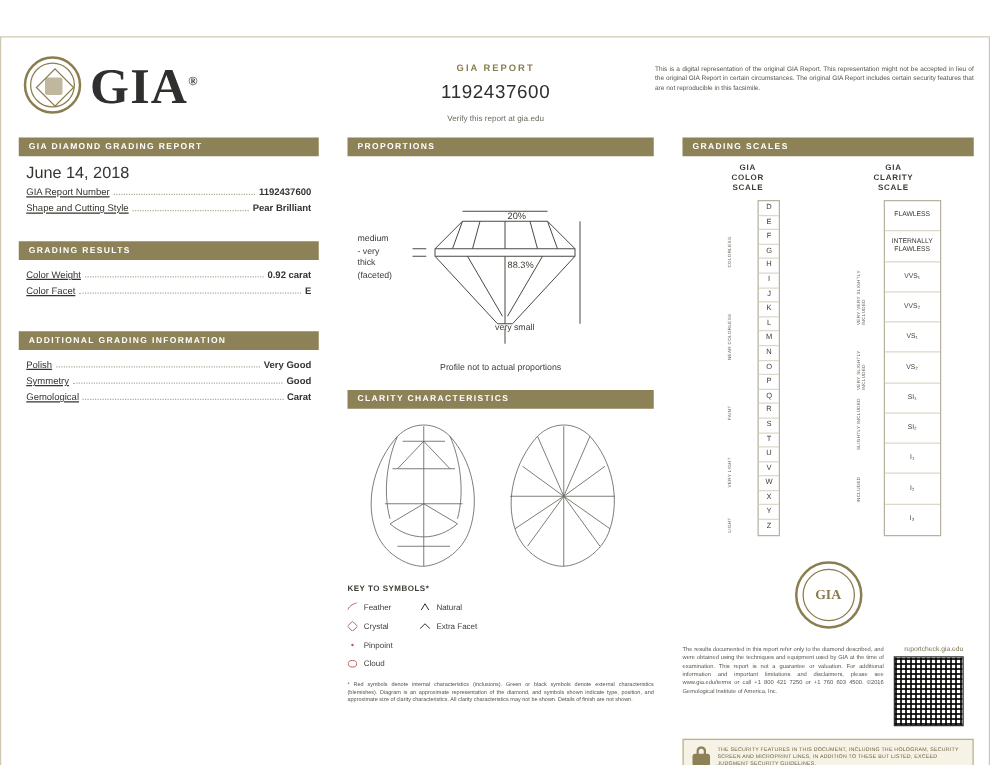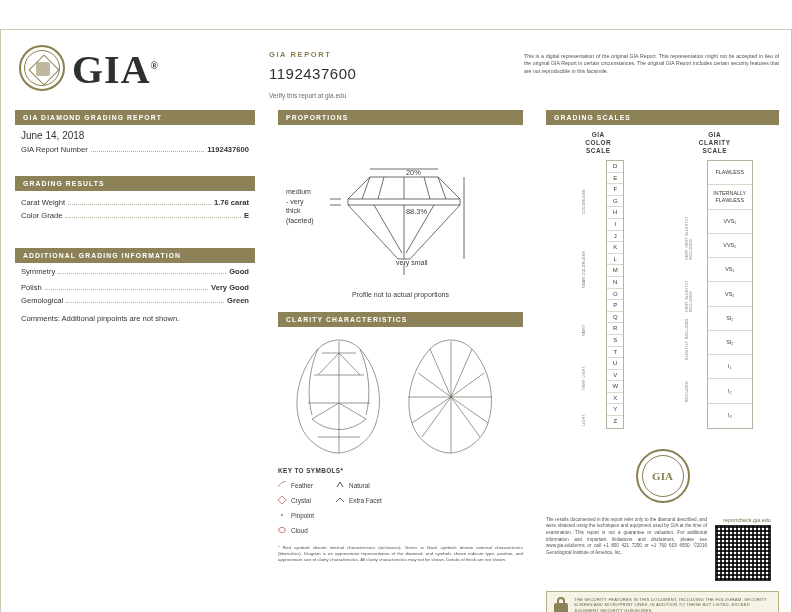--- a/index.html
+++ b/index.html
@@ -42,45 +42,45 @@
   .seal .seal-core{
     position:absolute; left:15px; top:15px; width:14px;height:14px;
     background:#8a7d4e; opacity:.55; border-radius:2px;
   }
   .gia-word {
     font-family:"Liberation Serif", serif;
     font-size:40px; font-weight:bold; letter-spacing:1px; color:#2f2f2d;
     line-height:44px;
   }
   .reg { font-size:10px; vertical-align:super; }
-  .header-center { width:255px; padding-top:6px; }
+  .header-center { width:255px; text-align:center; padding-top:6px; }
   .hc-title { font-size:7.5px; letter-spacing:1.6px; color:#8a7d4e; font-weight:bold; }
   .hc-number { font-size:15px; letter-spacing:0.5px; color:#2f2f2d; margin-top:6px; }
   .hc-verify { font-size:6.5px; color:#6d6a60; margin-top:10px; }
   .header-right { width:255px; padding-top:2px; }
   .hr-title { font-size:9px; letter-spacing:2px; color:#2f2f2d; text-align:center; font-weight:bold;}
   .hr-text { font-size:5.2px; color:#55524a; line-height:7.4px; margin-top:7px; text-align:justify; }
 
   
   .bar {
     background:#8d8257;
     color:#ffffff;
     font-size:6.8px;
     letter-spacing:1.1px;
     font-weight:bold;
     padding:4px 8px;
     position:absolute;
   }
   
   .col-left { position:absolute; left:14px; top:80px; width:240px; }
   .kv { font-size:7.6px; color:#36342f; display:flex; align-items:baseline; padding:4px 6px 0 6px; }
-  .kv .k { white-space:nowrap; }
+  .kv .k { white-space:nowrap;text-decoration:underline; }
   .kv .dots { flex:1; border-bottom:1px dotted #b3ae9c; margin:0 3px 2px 3px; height:1px;}
   .kv .v { font-weight:bold; white-space:nowrap; }
-  .plain { font-size:10px; padding:5px 6px 0 6px; color:#36342f;}
+  .plain { font-size:13px; padding:5px 6px 0 6px; color:#36342f;}
   .comment { font-size:7.6px; padding:9px 6px 0 6px; color:#36342f; }
 
   
   .col-mid { position:absolute; left:277px; top:80px; width:245px; }
   .prop-box { position:relative; height:185px; }
   .prop-caption { font-size:7px; text-align:center; color:#3d3b35; position:absolute; bottom:12px; width:100%;}
   .prop-label { position:absolute; font-size:7px; color:#3d3b35; line-height:9.5px; }
   .pct-top { position:absolute; left:128px; top:43px; font-size:7.4px; color:#3d3b35;}
   .pct-mid { position:absolute; left:128px; top:82px; font-size:7.4px; color:#3d3b35;}
   .lbl-left { left:8px; top:62px; }
@@ -154,54 +154,58 @@
 
     <div style="position:relative;">
       <div class="bar" style="position:static;">GIA DIAMOND GRADING REPORT</div>
       <div class="plain">June 14, 2018</div>
 
       <div class="kv">
         <span class="k">GIA Report Number</span>
         <span class="dots"></span>
         <span class="v">1192437600</span>
       </div>
+      <div class="kv">
+        <span class="k">Shape and Cutting Style</span>
+        <span class="dots"></span>
+        <span class="v">Pear Brilliant</span>
+      </div>
     </div>
 
     <div style="margin-top:22px;">
       <div class="bar" style="position:static;">GRADING RESULTS</div>
       <div class="kv" style="padding-top:7px;">
-        <span class="k">Carat Weight</span>
-        <span class="dots"></span>
-        <span class="v">1.76 carat</span>
+        <span class="k">Color Weight</span>
+        <span class="dots"></span>
+        <span class="v">0.92 carat</span>
       </div>
       <div class="kv">
-        <span class="k">Color Grade</span>
+        <span class="k">Color Facet</span>
         <span class="dots"></span>
         <span class="v">E</span>
       </div>
     </div>
 
     <div style="margin-top:28px;">
       <div class="bar" style="position:static;">ADDITIONAL GRADING INFORMATION</div>
+      <div class="kv" style="padding-top:7px;">
+        <span class="k">Polish</span>
+        <span class="dots"></span>
+        <span class="v">Very Good</span>
+      </div>
       <div class="kv">
         <span class="k">Symmetry</span>
         <span class="dots"></span>
         <span class="v">Good</span>
       </div>
-      <div class="kv" style="padding-top:7px;">
-        <span class="k">Polish</span>
-        <span class="dots"></span>
-        <span class="v">Very Good</span>
-      </div>
       <div class="kv">
         <span class="k">Gemological</span>
         <span class="dots"></span>
-        <span class="v">Green</span>
-      </div>
-      <div class="comment">Comments: Additional pinpoints are not shown.</div>
+        <span class="v">Carat</span>
+      </div>
     </div>
   </div>
 
   <div class="col-mid">
 
     <div class="bar" style="position:static;">PROPORTIONS</div>
 
     <div class="prop-box">
       <svg width="245" height="150" viewBox="0 0 245 150" style="position:absolute;left:0;top:8px;">
         <g fill="none" stroke="#4a4843" stroke-width="0.8">

